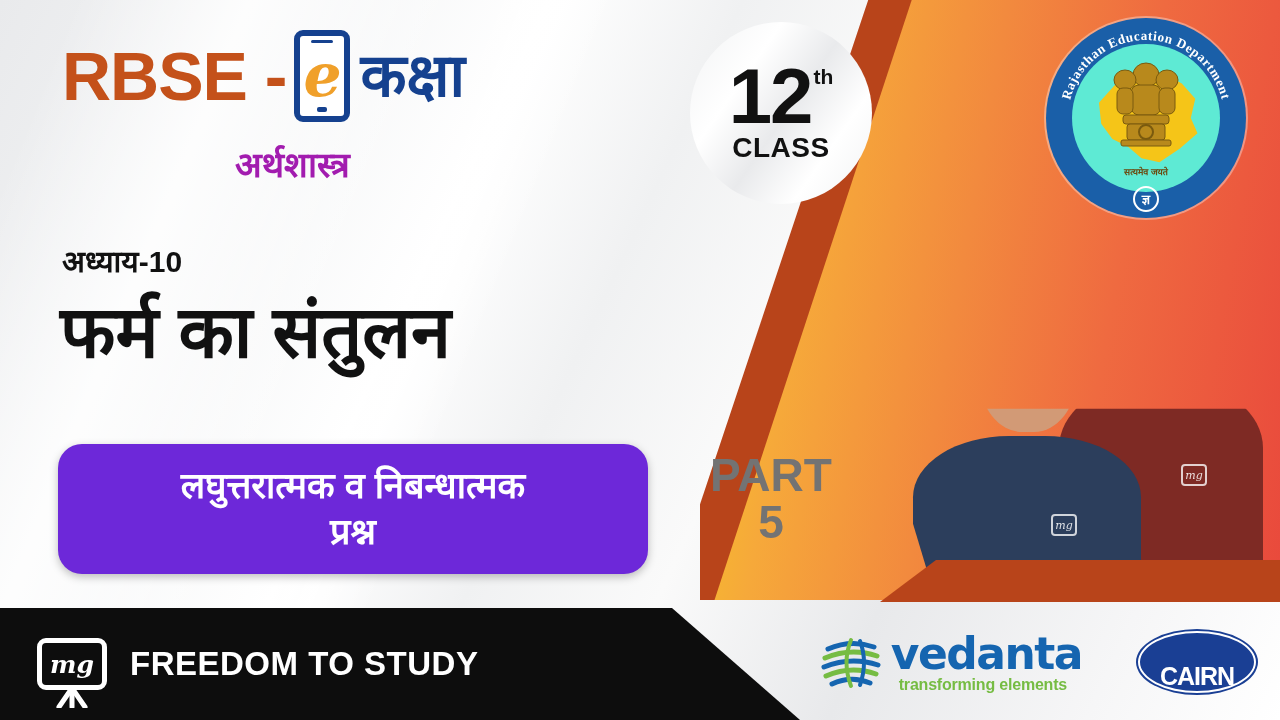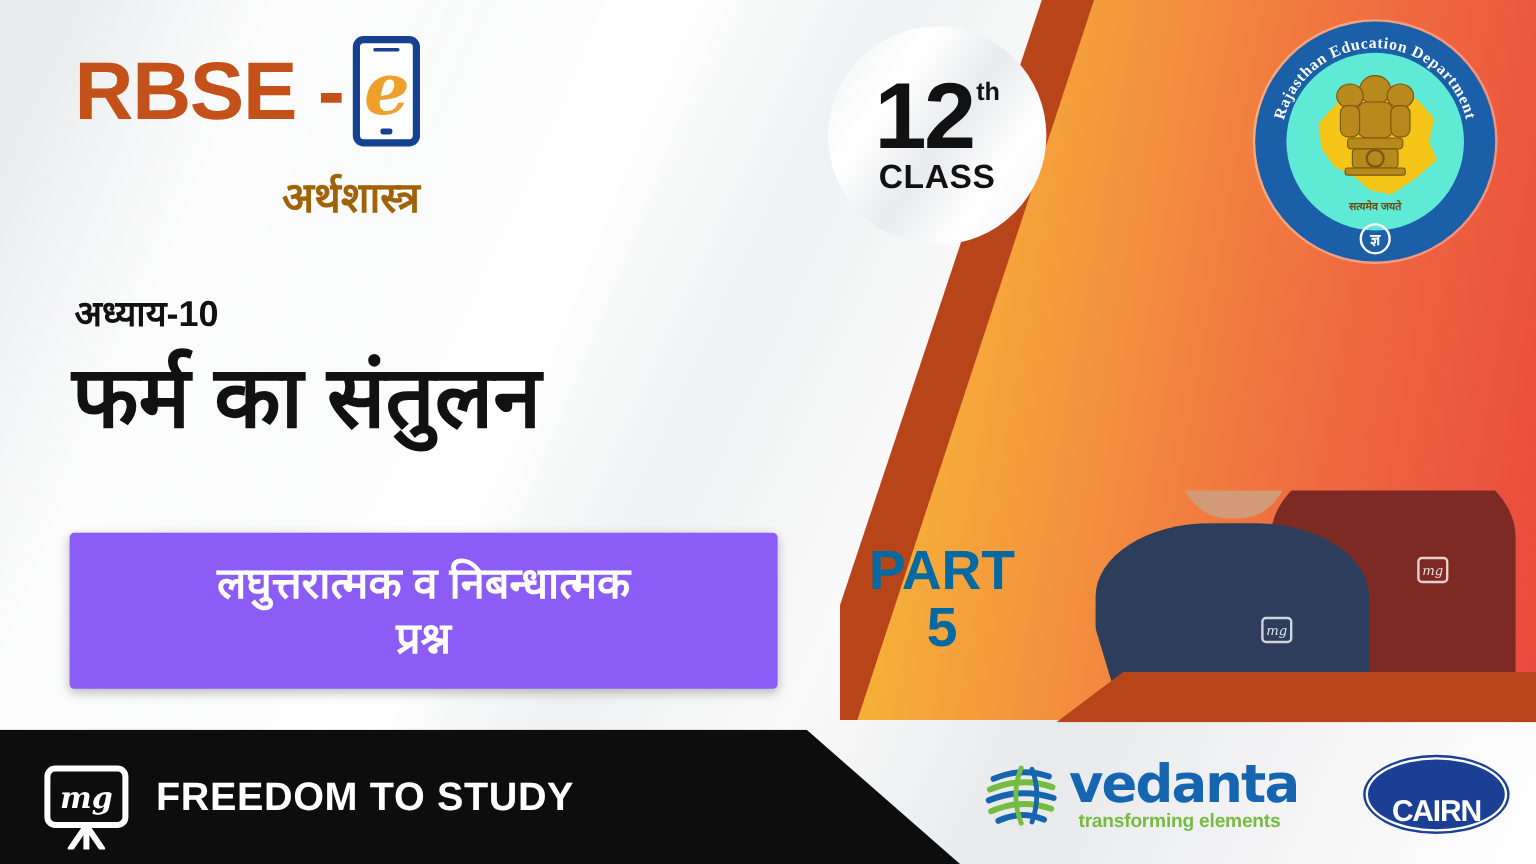--- a/index.html
+++ b/index.html
@@ -83,50 +83,50 @@
   .phone-e {
     font-family:"DejaVu Serif", serif; font-style:italic; font-weight:bold;
     font-size:60px; color:#f0a02a; line-height:1; margin-top:-2px;
   }
   .kaksha {
     font-size:60px; font-weight:bold; color:#15418f; line-height:1;
     margin-left:2px;
   }
   .subject {
     position:absolute; left:235px; top:140px;
-    font-size:35px; font-weight:bold; color:#a16207;
+    font-size:35px; font-weight:bold; color:#a21caf;
   }
 
   
   .chapter-label {
     position:absolute; left:62px; top:240px;
     font-size:30px; font-weight:bold; color:#111;
   }
   .chapter-title {
     position:absolute; left:60px; top:292px;
     font-size:72px; font-weight:bold; color:#111; line-height:1.12;
     white-space:nowrap;
   }
 
   
   .q-button {
     position:absolute; left:58px; top:444px; width:590px; height:130px;
-    background:#8b5cf6; border-radius:4px;
+    background:#6d28d9; border-radius:24px;
     display:flex; align-items:center; justify-content:center;
     box-shadow:0 3px 9px rgba(0,0,0,.25);
   }
   .q-button-text {
     color:#ffffff; font-size:36px; font-weight:bold; text-align:center;
     line-height:1.28; padding:0 22px;
   }
 
   
   .part-block {
-    position:absolute; left:690px; top:452px; width:190px;
-    text-align:center; color:#0369a1;
+    position:absolute; left:676px; top:452px; width:190px;
+    text-align:center; color:#737373;
   }
   .part-word { font-size:46px; font-weight:bold; line-height:1.02; }
   .part-num  { font-size:46px; font-weight:bold; line-height:1.02; }
 
   
   .emblem {
     position:absolute; left:1046px; top:18px; width:200px; height:200px;
     border-radius:50%; background:#1a5fa8;
     display:flex; align-items:center; justify-content:center;
     box-shadow:0 0 0 2px rgba(255,255,255,.35);
@@ -271,20 +271,21 @@
     </div>
   </div>
 
   <div class="orange-foot"></div>
 
   <div class="rbse-row">
     <span class="rbse-text">RBSE -</span>
     <span class="phone">
       <span class="phone-e">e</span>
     </span>
+    <span class="kaksha">कक्षा</span>
   </div>
   <div class="subject">अर्थशास्त्र</div>
 
   <div class="chapter-label">अध्याय-10</div>
   <div class="chapter-title">फर्म का संतुलन</div>
 
   <div class="q-button">
     <div class="q-button-text">
       <div>लघुत्तरात्मक व निबन्धात्मक</div>
       <div>प्रश्न</div>

